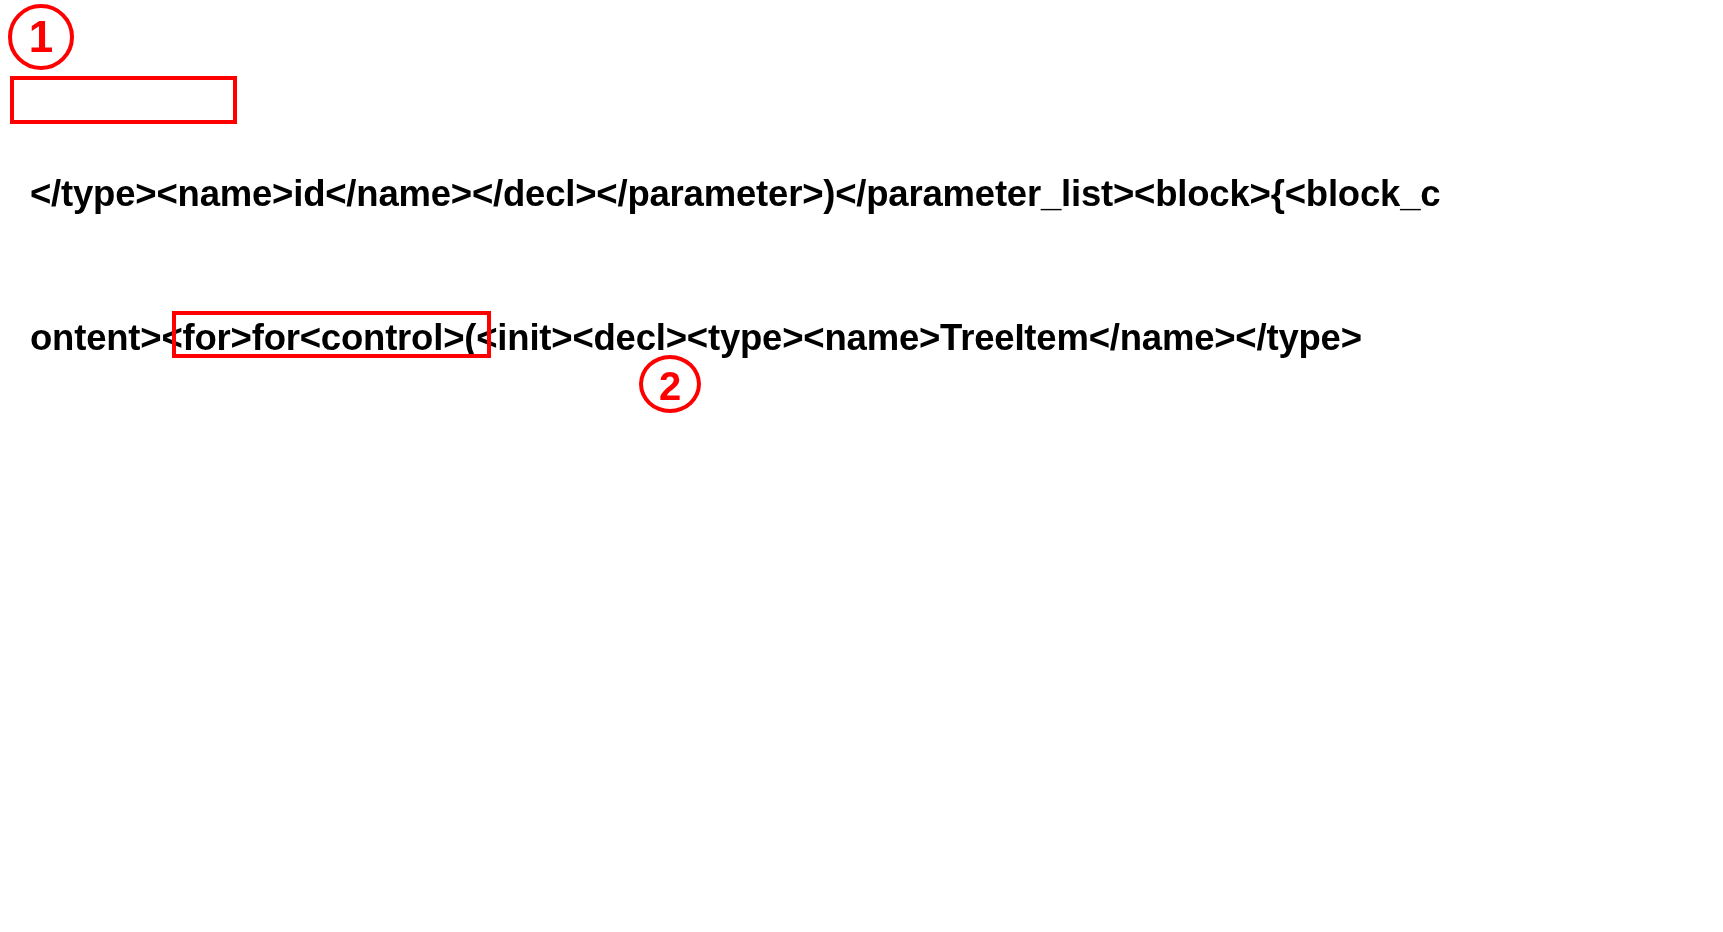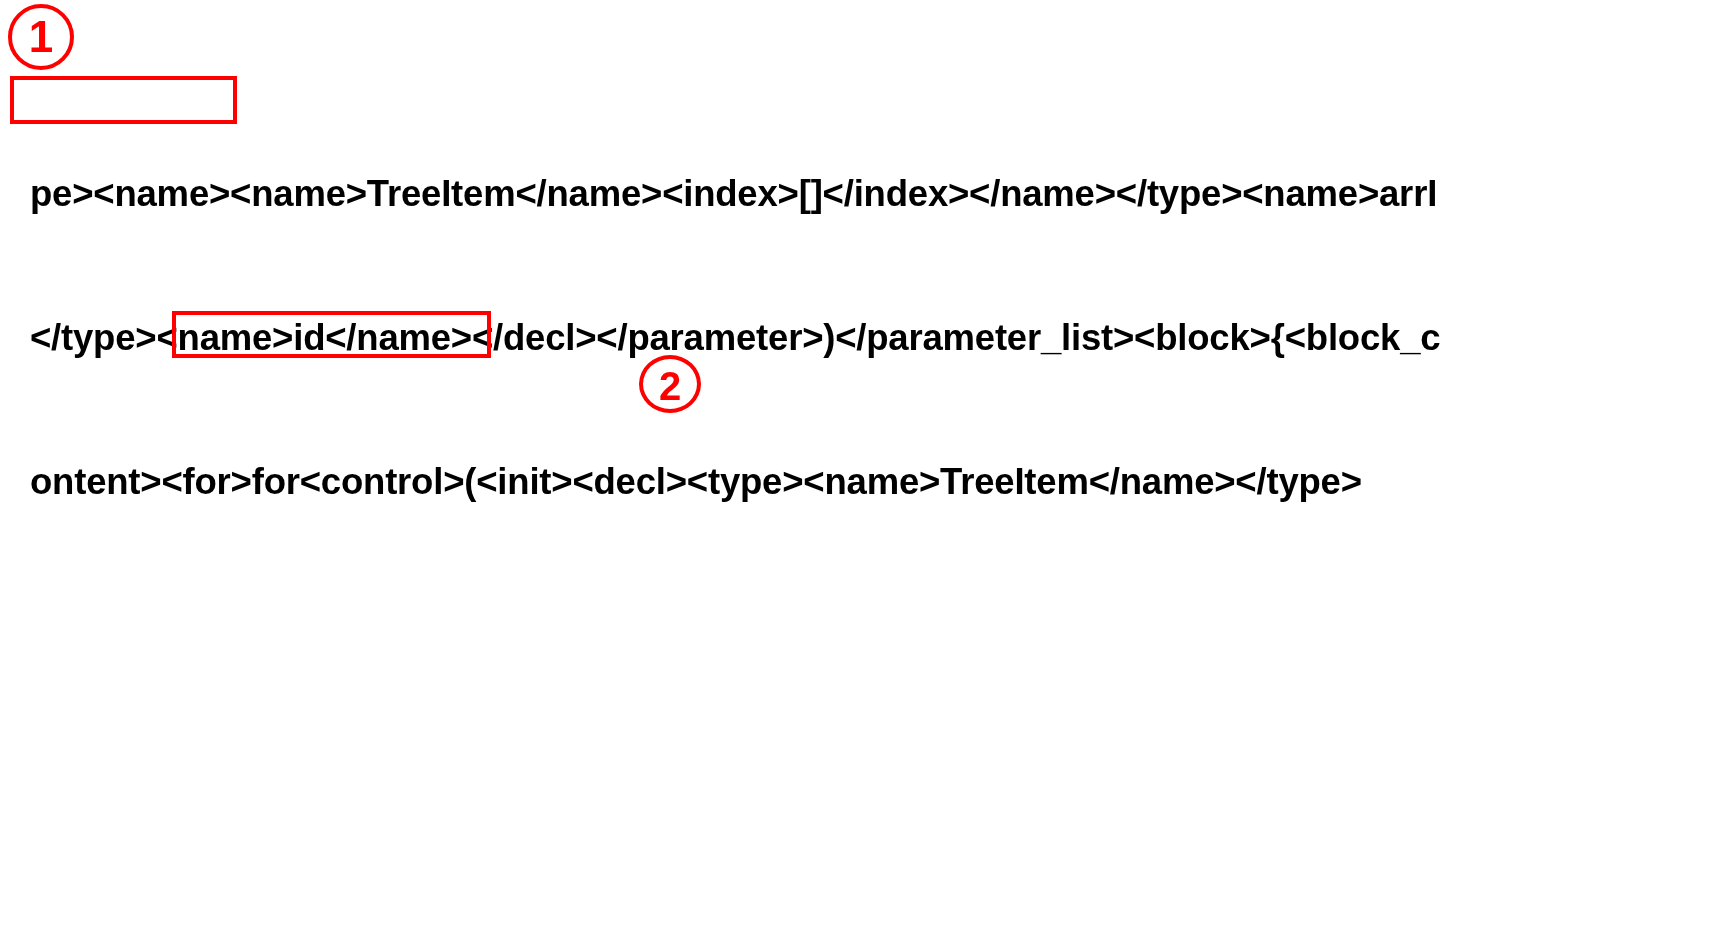--- a/index.html
+++ b/index.html
@@ -90,21 +90,20 @@
     width: 319px;
     height: 47px;
   }
 </style>
 </head>
 <body>
 
 <div id="stage">
 
   <div id="code-block">
-    <span class="code-line">pe&gt;&lt;name&gt;&lt;name&gt;TreeItem&lt;/name&gt;&lt;index&gt;[]&lt;/index&gt;&lt;/name&gt;&lt;/type&gt;&lt;name&gt;arrI</span>
     <span class="code-line">&lt;/type&gt;&lt;name&gt;id&lt;/name&gt;&lt;/decl&gt;&lt;/parameter&gt;)&lt;/parameter_list&gt;&lt;block&gt;{&lt;block_c</span>
     <span class="code-line">ontent&gt;&lt;for&gt;for&lt;control&gt;(&lt;init&gt;&lt;decl&gt;&lt;type&gt;&lt;name&gt;TreeItem&lt;/name&gt;&lt;/type&gt;</span>
     
     
     
     
     
     
     
     

